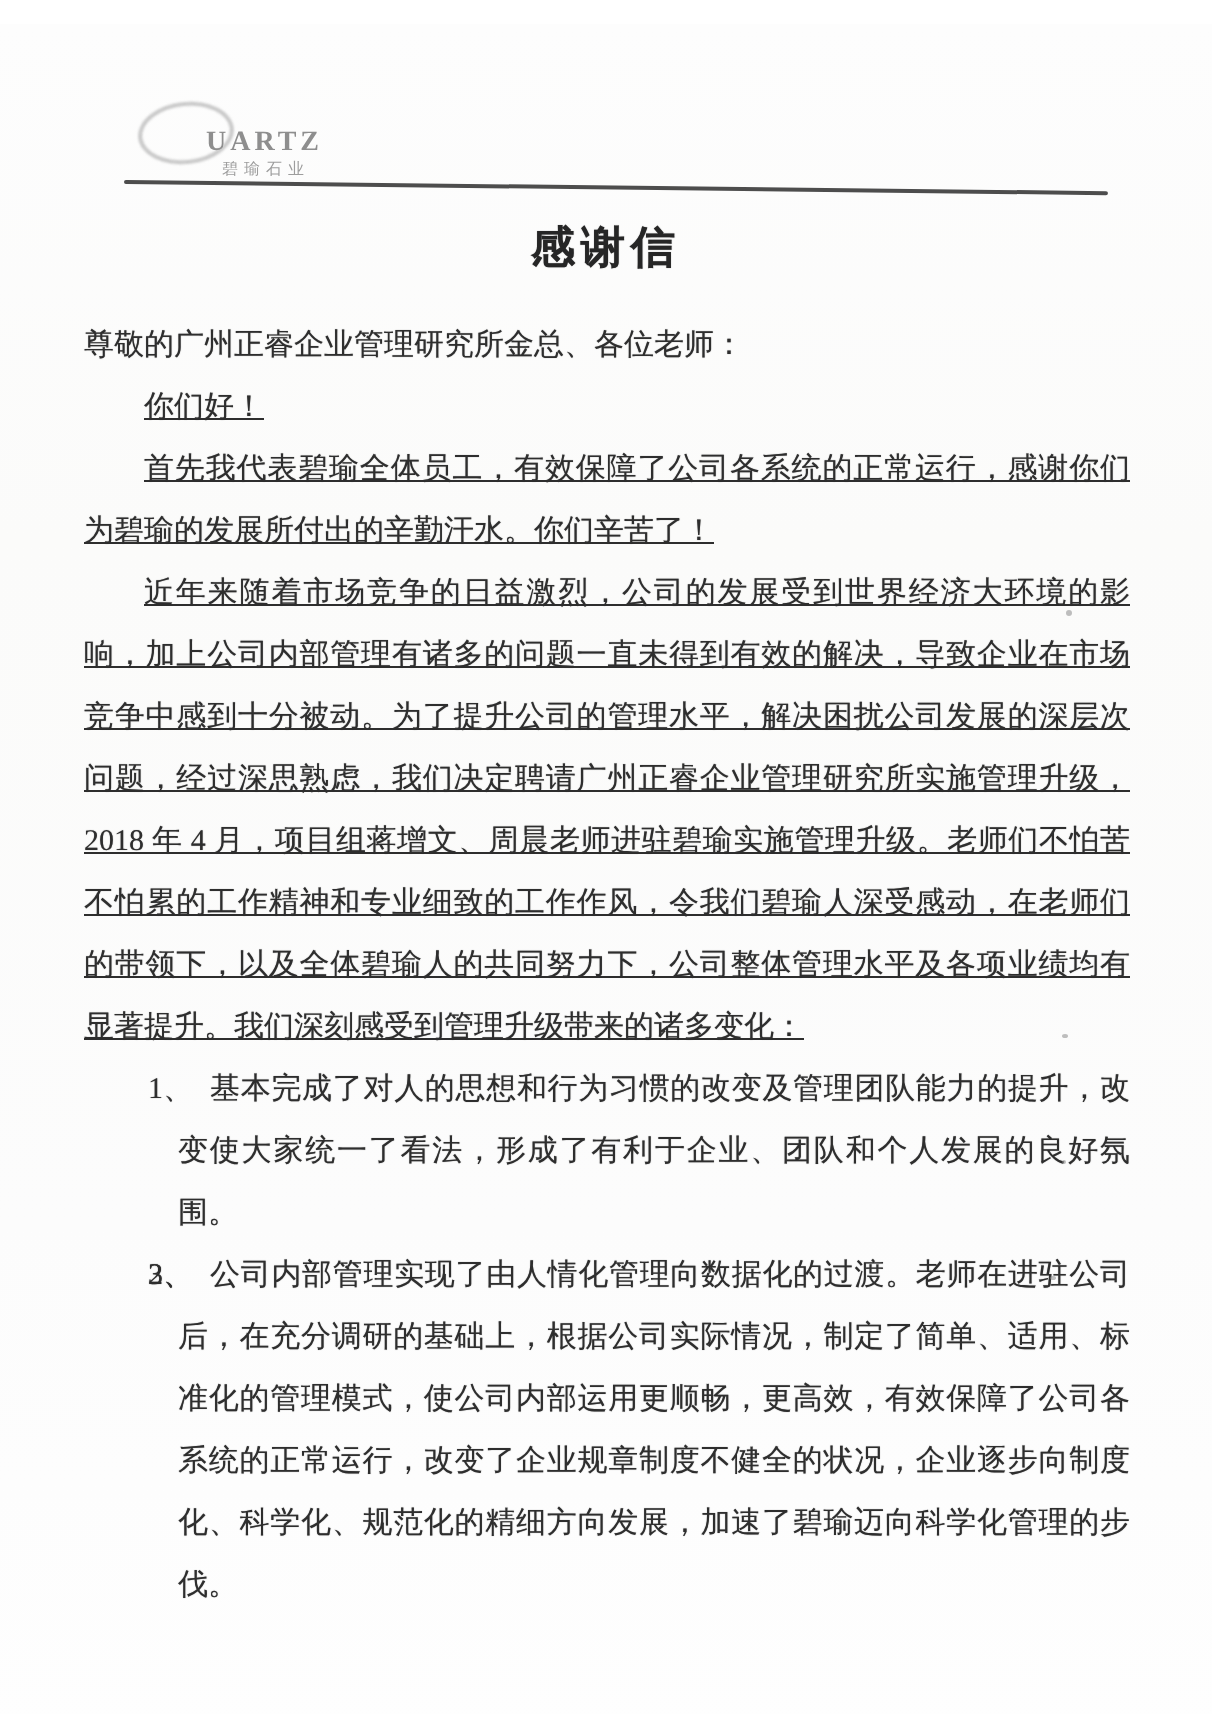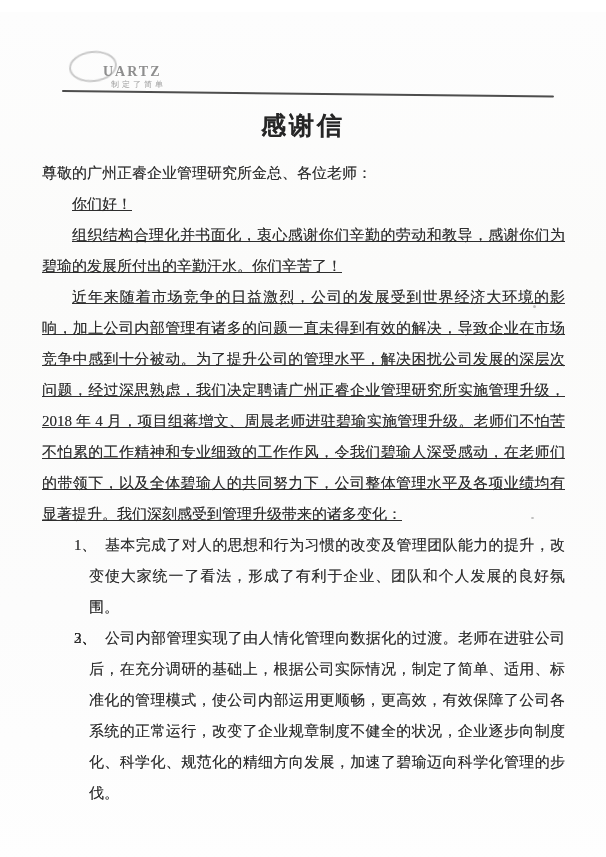--- a/index.html
+++ b/index.html
@@ -56,21 +56,21 @@
     border-radius: 1px;
   }
 
   
   .title {
     position: absolute;
     top: 97px; left: 0;
     width: 100%;
     margin: 0;
     text-align: center;
-    font-size: 25px;
+    font-size: 22px;
     font-weight: 700;
     letter-spacing: 3px;
     color: #262626;
     text-shadow: 0 0 0.5px rgba(30,30,30,0.55);
   }
   .content {
     position: absolute;
     left: 42px; top: 146px;
     width: 523px;
     font-size: 15px;
@@ -107,30 +107,30 @@
   .speck-4 { left: 531px; top: 568px; width: 2px; height: 2px; }
 </style>
 </head>
 <body>
 
 <div class="page">
 
   <div class="letterhead">
     <span class="logo-ellipse"></span>
     <span class="brand-en">UARTZ</span>
-    <span class="brand-cn">制定了简单</span>
+    <span class="brand-cn">碧瑜石业</span>
     <div class="head-rule"></div>
   </div>
 
   <h1 class="title">感谢信</h1>
 
   <div class="content">
     <p class="salutation">尊敬的广州正睿企业管理研究所金总、各位老师：</p>
     <p class="greeting indent">你们好！</p>
-    <p class="body-par indent">组织结构合理化并书面化，衷心感谢你们辛勤的劳动和教导，感谢你们为碧瑜的发展所付出的辛勤汗水。你们辛苦了！</p>
+    <p class="body-par indent">首先我代表碧瑜全体员工，有效保障了公司各系统的正常运行，感谢你们为碧瑜的发展所付出的辛勤汗水。你们辛苦了！</p>
     <p class="body-par indent">近年来随着市场竞争的日益激烈，公司的发展受到世界经济大环境的影响，加上公司内部管理有诸多的问题一直未得到有效的解决，导致企业在市场竞争中感到十分被动。为了提升公司的管理水平，解决困扰公司发展的深层次问题，经过深思熟虑，我们决定聘请广州正睿企业管理研究所实施管理升级，2018 年 4 月，项目组蒋增文、周晨老师进驻碧瑜实施管理升级。老师们不怕苦不怕累的工作精神和专业细致的工作作风，令我们碧瑜人深受感动，在老师们的带领下，以及全体碧瑜人的共同努力下，公司整体管理水平及各项业绩均有显著提升。我们深刻感受到管理升级带来的诸多变化：</p>
 
     <div class="num-list">
       <div class="list-item">
         <span class="list-marker">1、</span>
         <span class="list-text">基本完成了对人的思想和行为习惯的改变及管理团队能力的提升，改变使大家统一了看法，形成了有利于企业、团队和个人发展的良好氛围。</span>
       </div>
       <div class="list-item">
         <span class="list-marker">2、</span>
       </div>

